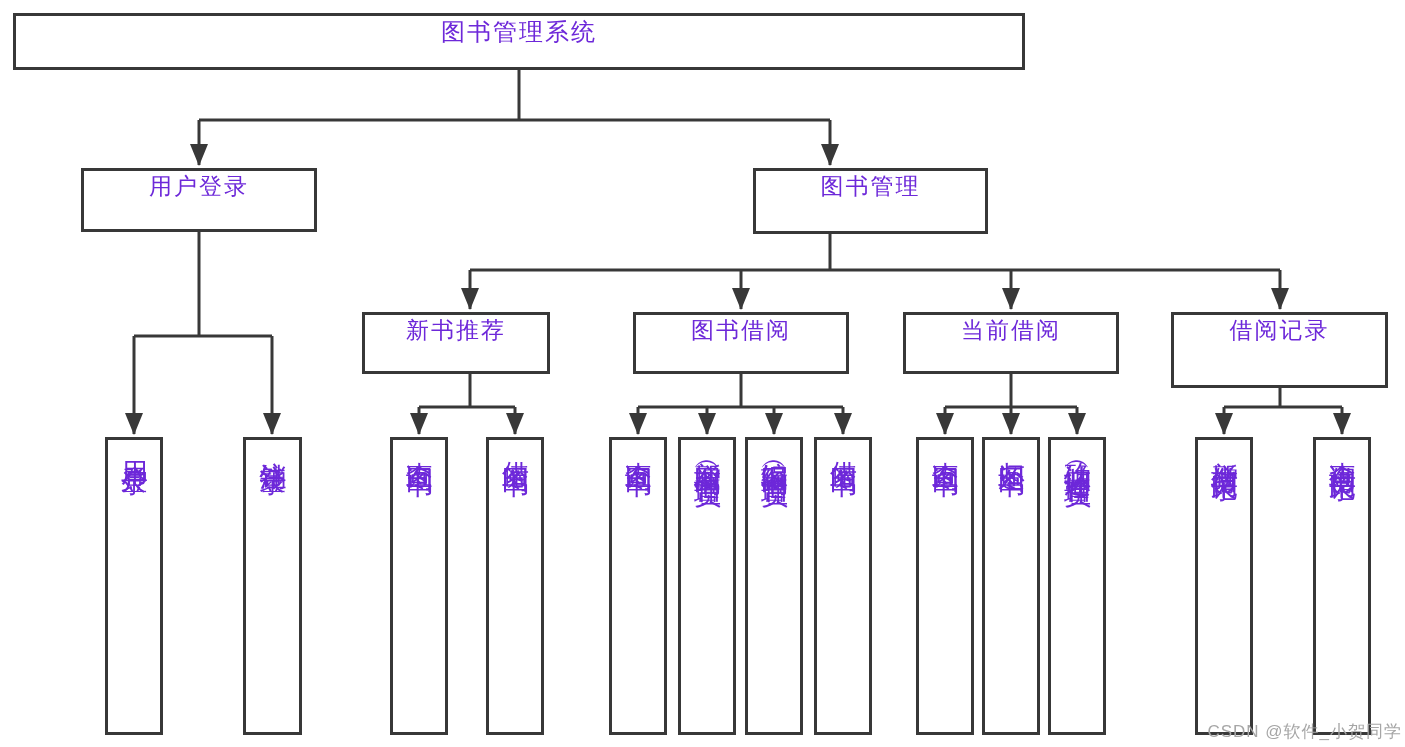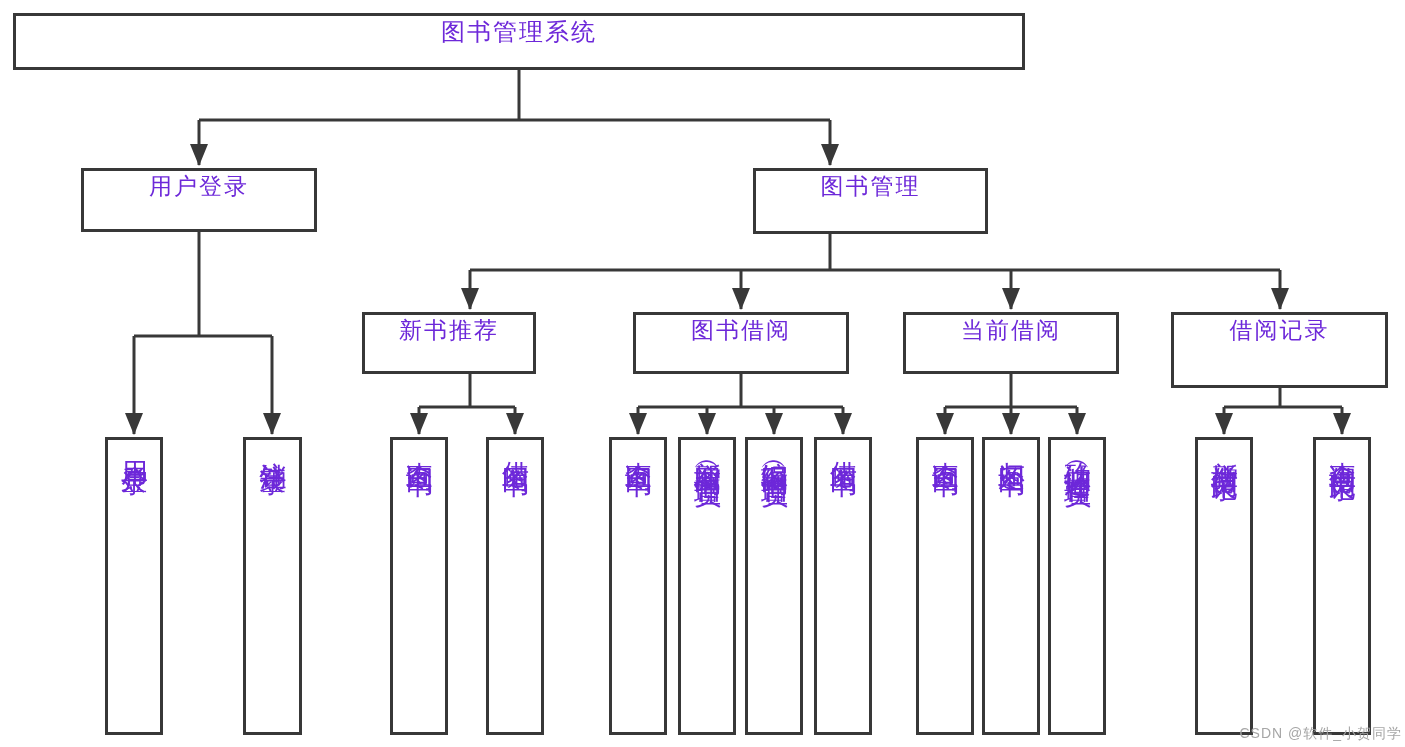--- a/index.html
+++ b/index.html
@@ -32,21 +32,21 @@
     writing-mode:vertical-rl;
     font-size:27px;
     letter-spacing:3px;
     line-height:1;
   }
   #watermark{
     position:absolute;
     right:3px;
     bottom:4px;
     z-index:3;
-    font-size:14px;
+    font-size:17px;
     color:#a6a6a6;
     letter-spacing:1px;
     white-space:nowrap;
   }
 </style>
 </head>
 <body>
 
 <div id="canvas">
 
@@ -92,21 +92,21 @@
     <span>图书管理系统</span>
   </div>
 
   <div class="box h" style="left:81px;top:168px;width:236px;height:64px">
     <span>用户登录</span>
   </div>
   <div class="box h" style="left:753px;top:168px;width:235px;height:66px">
     <span>图书管理</span>
   </div>
 
-  <div class="box h" style="left:362px;top:312px;width:174px;height:62px">
+  <div class="box h" style="left:362px;top:312px;width:188px;height:62px">
     <span>新书推荐</span>
   </div>
   <div class="box h" style="left:903px;top:312px;width:216px;height:62px">
     <span>当前借阅</span>
   </div>
   <div class="box h" style="left:633px;top:312px;width:216px;height:62px">
     <span>图书借阅</span>
   </div>
   <div class="box h" style="left:1171px;top:312px;width:217px;height:76px">
     <span>借阅记录</span>

